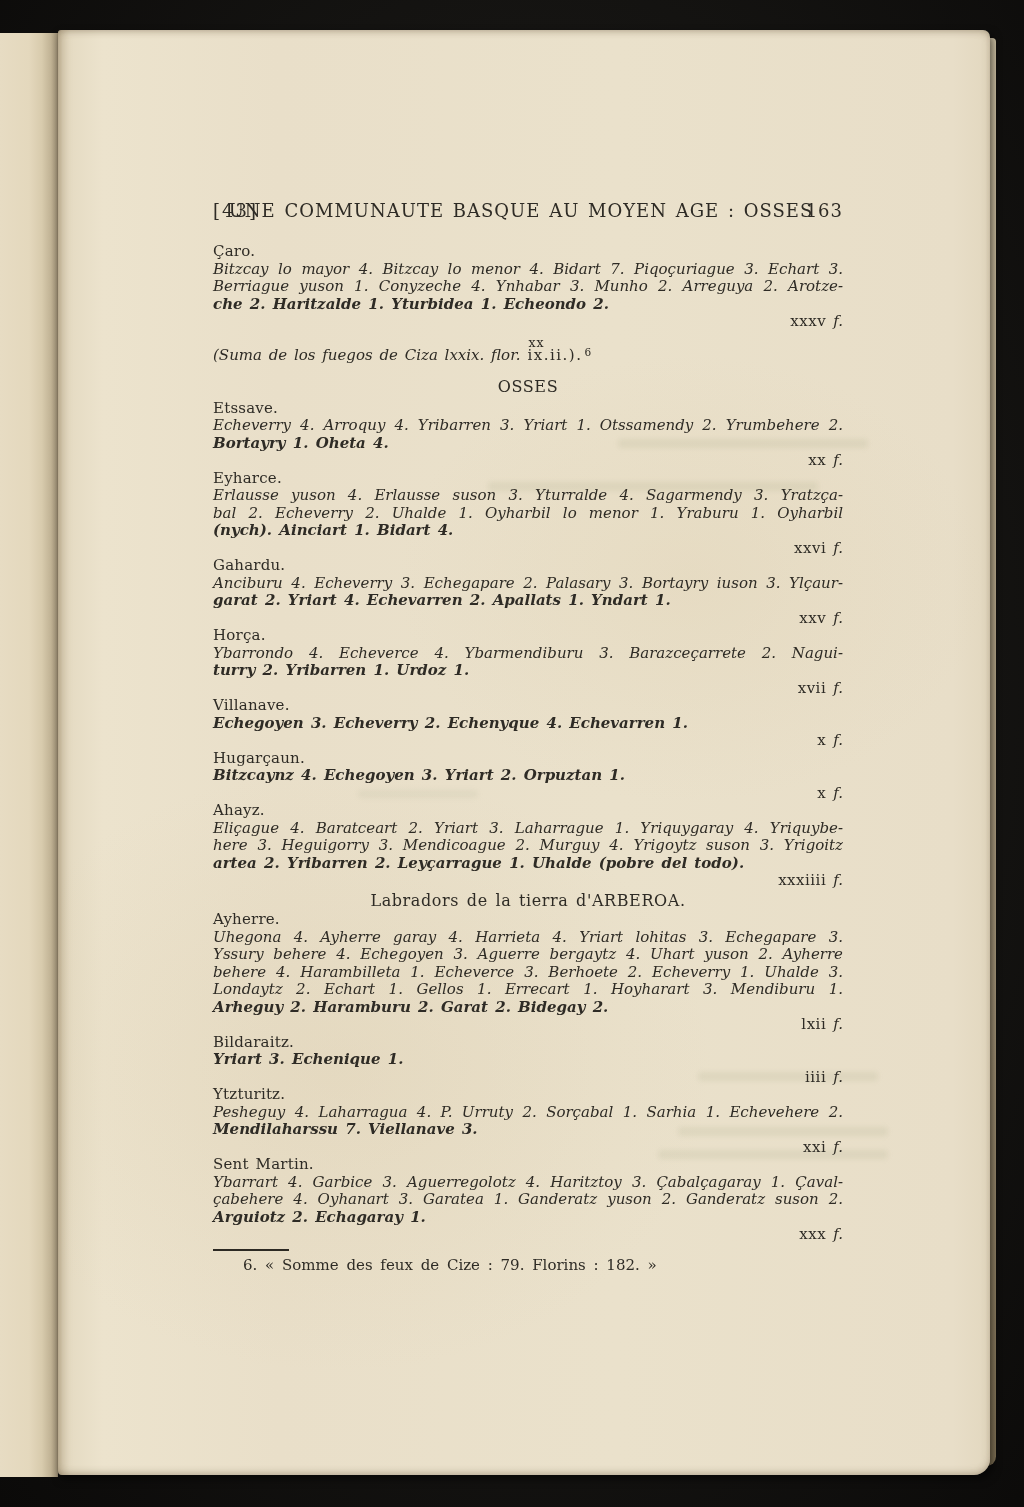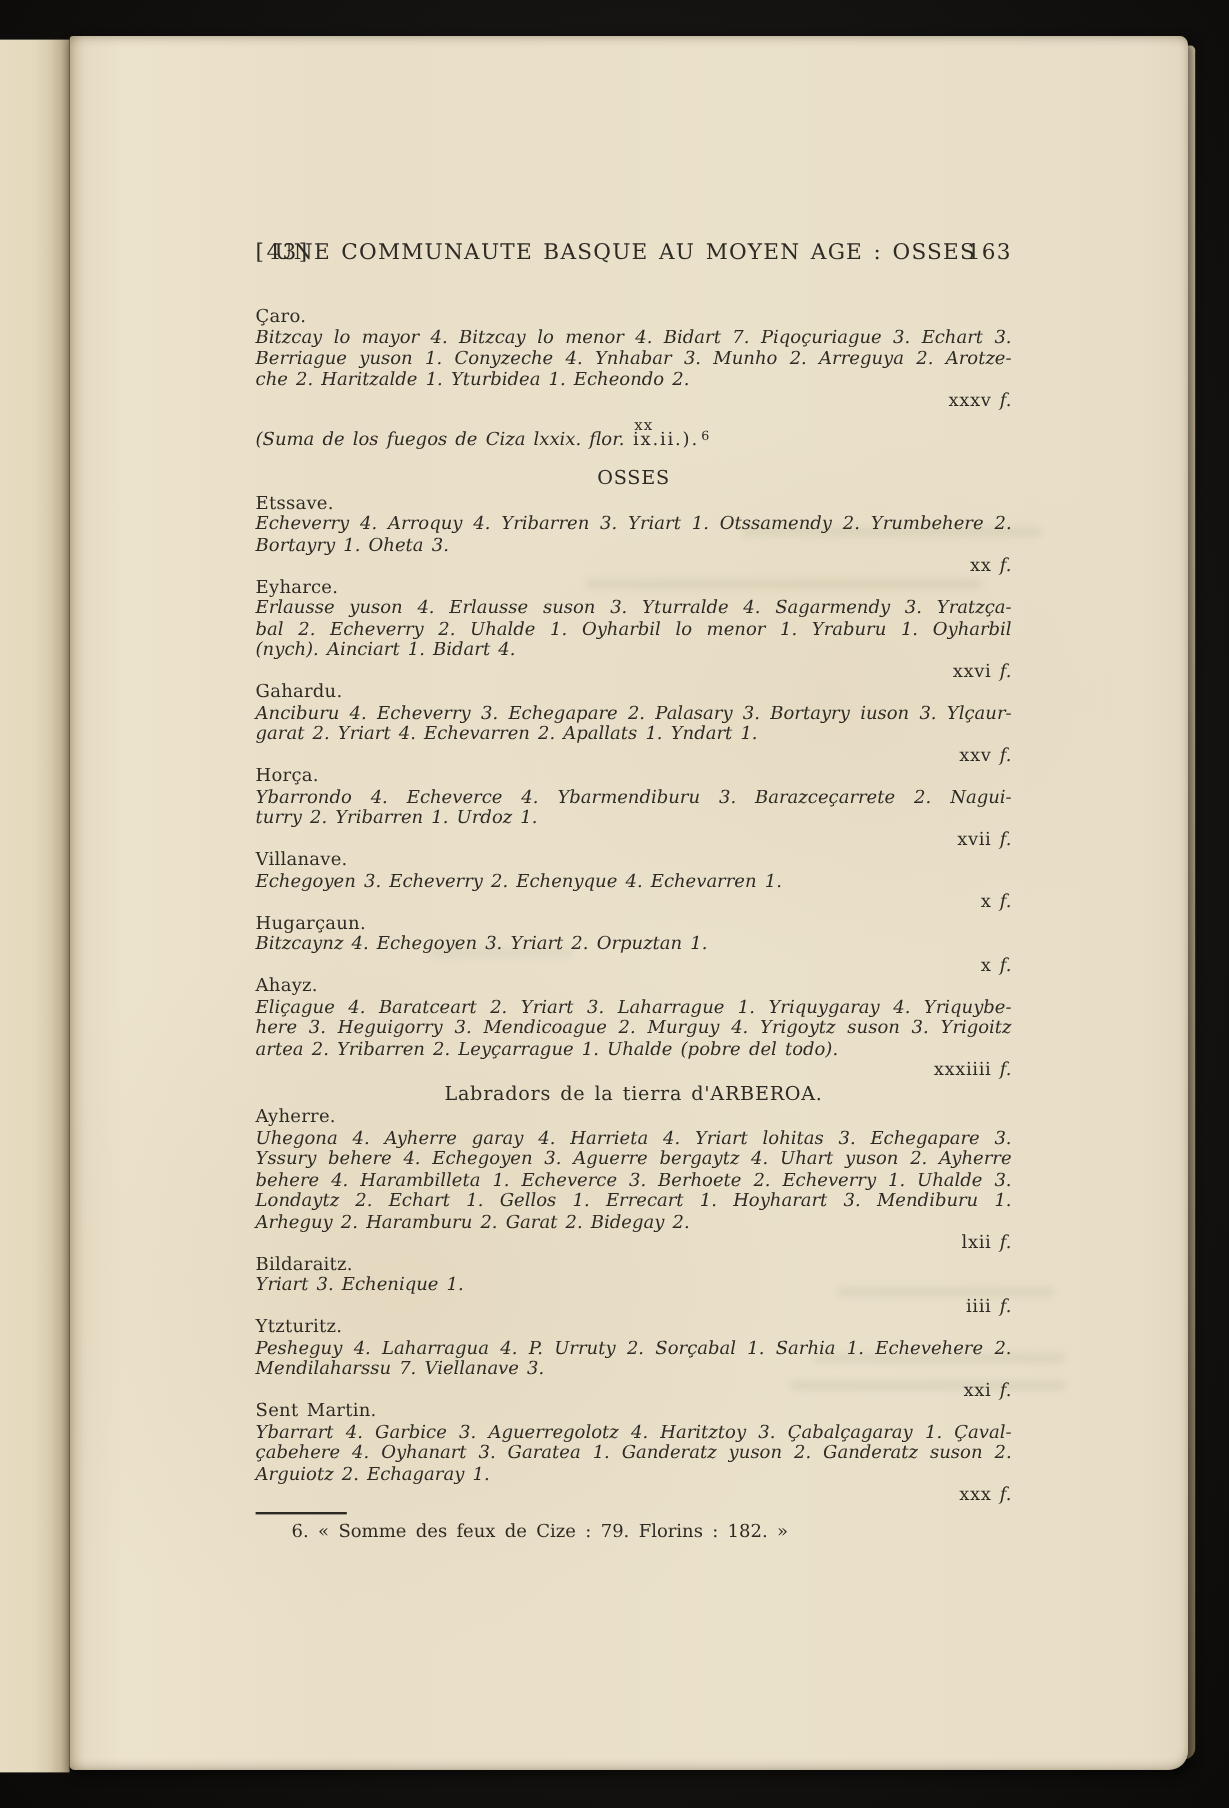--- a/index.html
+++ b/index.html
@@ -52,26 +52,26 @@
     position:absolute;left:213px;top:202px;width:630px;
     color:#2e2b25;font-size:15px;line-height:17.5px;word-spacing:2px;
   }
   .runhead{position:relative;height:18px;line-height:18px;font-size:18px;}
   .runhead .bracket{position:absolute;left:0;top:0;letter-spacing:2px;}
   .runhead .rtitle{position:absolute;left:0;right:14px;text-align:center;letter-spacing:1px;white-space:nowrap;}
   .runhead .pnum{position:absolute;right:0;top:0;letter-spacing:1px;}
 
   .entry-name{font-style:normal;letter-spacing:.2px;}
   .jline{font-style:italic;text-align:justify;text-align-last:justify;white-space:nowrap;overflow:visible;}
-  .jline.last{text-align:right;text-align-last:left;white-space:normal;}
+  .jline.last{text-align:right;text-align-last:left;white-space:normal;font-weight:bold;}
   .entry-total{text-align:right;}
   .tot-roman{letter-spacing:.5px;}
   .tot-unit{font-style:italic;margin-left:7px;}
 
-  .intro{margin-top:35px;}
+  .intro{margin-top:23px;}
   .suma{margin-top:13px;font-style:italic;position:relative;}
   .score-stack{position:relative;font-style:normal;margin-left:7px;letter-spacing:1.5px;}
   .score-super{position:absolute;left:1px;top:-12px;font-size:12.5px;letter-spacing:1px;}
   .fn-ref{font-style:normal;font-size:10.5px;vertical-align:4px;margin-left:2px;}
 
   .section-title{text-align:center;font-size:16px;letter-spacing:.6px;}
   .section-osses .section-title{margin:14px 0 4px 0;}
   .section-arberoa .section-title{margin:2px 0 2px 0;}
 
   .footnote-rule{width:76px;height:2px;background:#2c2923;margin-top:5px;}
@@ -117,21 +117,21 @@
       <span class="suma-prefix">(Suma de los fuegos de Ciza lxxix. flor.</span><span class="score-stack"><span class="score-super">xx</span><span class="score-base">ix.ii.).</span></span><span class="fn-ref">6</span>
     </div>
 
     <div id="sections">
         <div class="section section-osses">
           <div class="section-title">OSSES</div>
           <div class="entry">
             <div class="entry-name">Etssave.</div>
             <div class="entry-lines">
               <div class="jline">Echeverry 4. Arroquy 4. Yribarren 3. Yriart 1. Otssamendy 2. Yrumbehere 2.</div>
-              <div class="jline last">Bortayry 1. Oheta 3.</div>
+              <div class="jline last">Bortayry 1. Oheta 4.</div>
             </div>
             <div class="entry-total"><span class="tot-roman">xx</span><span class="tot-unit">f.</span></div>
           </div>
           <div class="entry">
             <div class="entry-name">Eyharce.</div>
             <div class="entry-lines">
               <div class="jline">Erlausse yuson 4. Erlausse suson 3. Yturralde 4. Sagarmendy 3. Yratzça-</div>
               <div class="jline">bal 2. Echeverry 2. Uhalde 1. Oyharbil lo menor 1. Yraburu 1. Oyharbil</div>
               <div class="jline last">(nych). Ainciart 1. Bidart 4.</div>
             </div>

